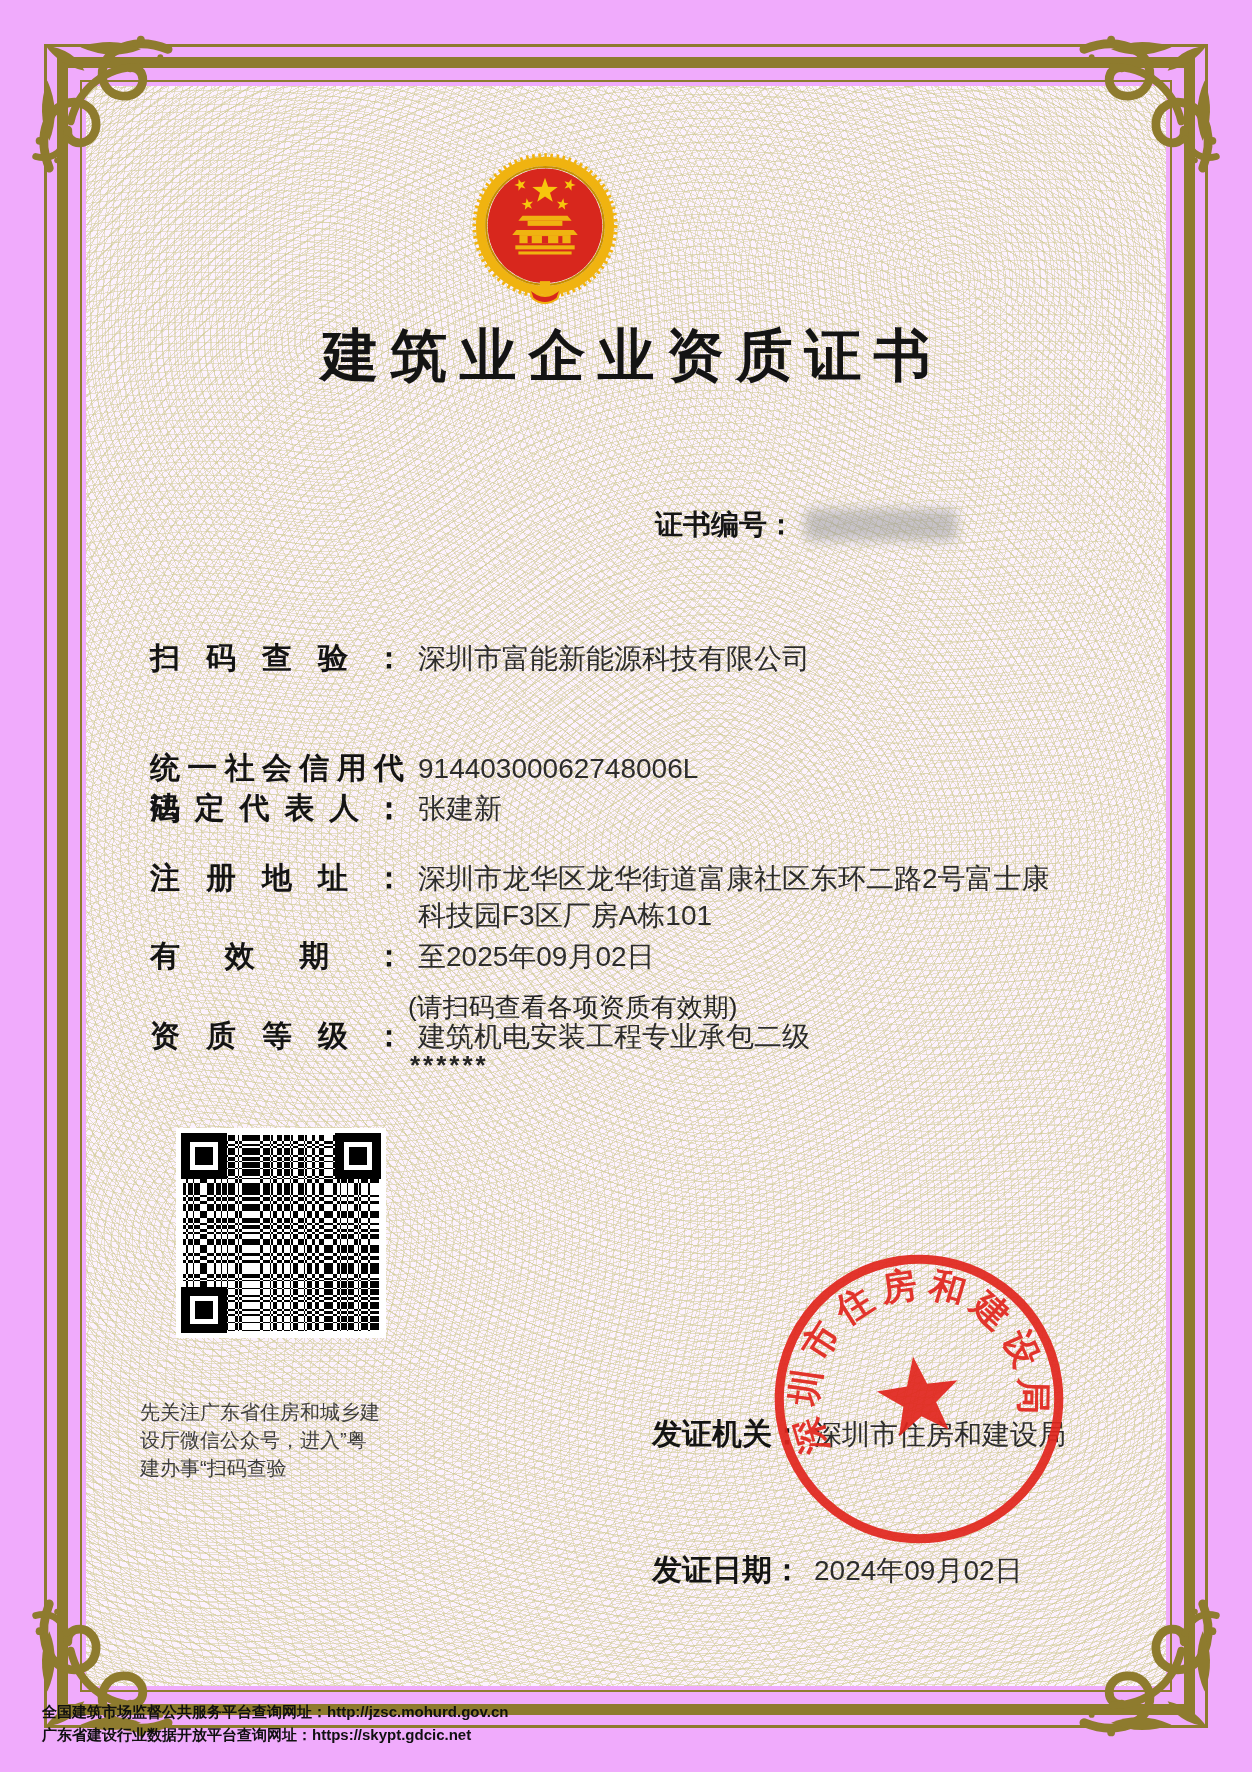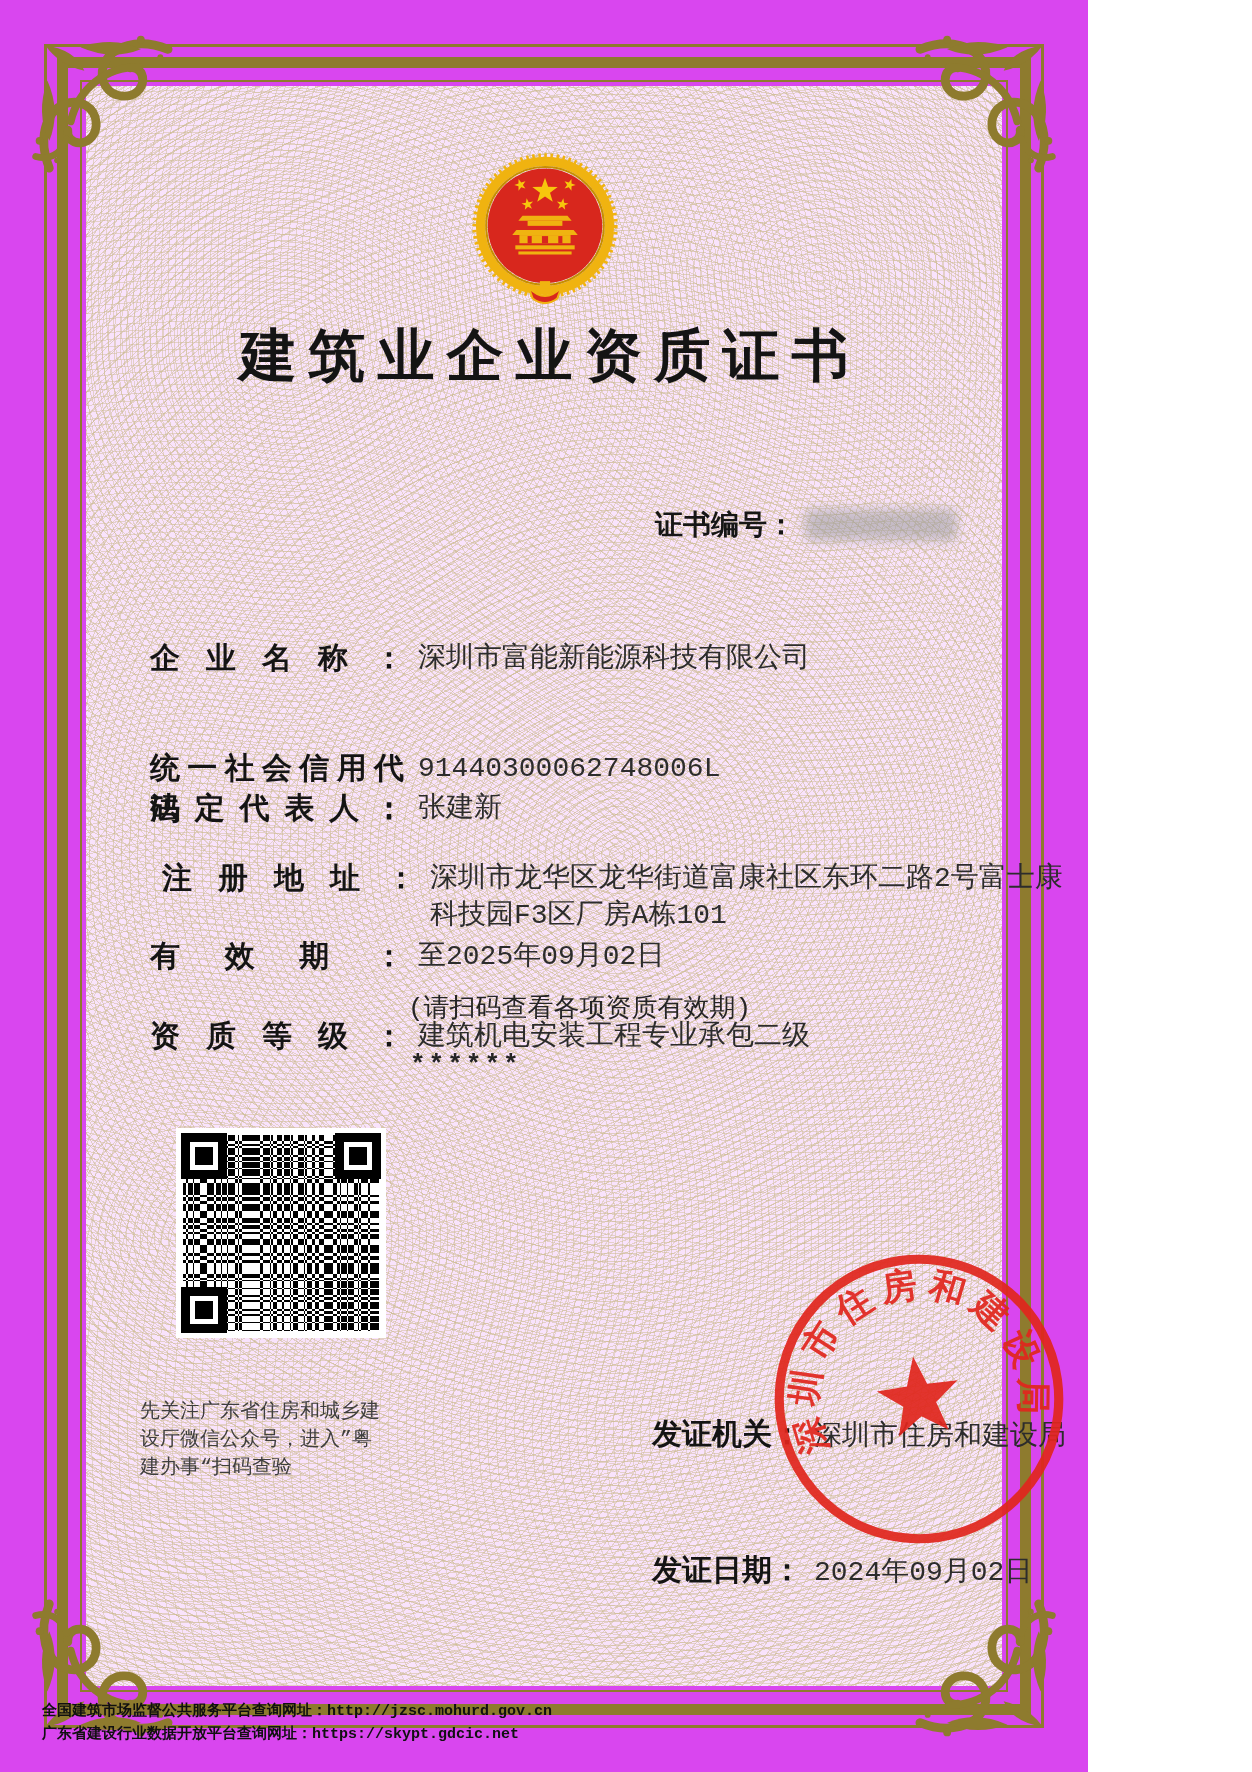--- a/index.html
+++ b/index.html
@@ -3,21 +3,21 @@
 <meta charset="utf-8">
 <style>
   :root{
     --gold:#8e7b2e;
     --seal-red:#e1261d;
     --emblem-red:#d8271d;
     --emblem-gold:#f0b310;
   }
   html,body{margin:0;padding:0;background:#fff;}
   body{font-family:"Liberation Sans","DejaVu Sans",sans-serif;color:#111;}
-  #page{position:relative;width:1088px;height:1772px;background:#d946ef;overflow:hidden;font-family:Liberation Mono, monospace;}
+  #page{position:relative;width:1252px;height:1772px;background:#f0abfc;overflow:hidden;}
 
   
   .guilloche{
     position:absolute;inset:86px;
     background:
       repeating-radial-gradient(circle at 22% 16%, rgba(205,210,130,0) 0 5px, rgba(205,210,130,.5) 5px 6px),
       repeating-radial-gradient(circle at 80% 12%, rgba(205,210,130,0) 0 6px, rgba(200,206,125,.45) 6px 7px),
       repeating-radial-gradient(circle at 58% 48%, rgba(205,210,130,0) 0 7px, rgba(198,204,120,.5) 7px 8px),
       repeating-radial-gradient(circle at 12% 72%, rgba(205,210,130,0) 0 6px, rgba(200,206,125,.45) 6px 7px),
       repeating-radial-gradient(circle at 88% 84%, rgba(205,210,130,0) 0 8px, rgba(198,204,120,.4) 8px 9px),
@@ -51,21 +51,21 @@
   .frow{position:absolute;left:150px;width:960px;display:flex;align-items:flex-start;}
   .flabel{
     display:inline-block;width:254px;flex:0 0 254px;
     font-size:30px;font-weight:700;color:#141414;
     text-align:justify;text-align-last:justify;
   }
   .fvalue{margin-left:14px;width:652px;font-size:28px;font-weight:400;color:#2c2c2c;line-height:37px;word-break:break-all;margin-top:2px;}
   .r-company{top:638px;}
   .r-credit{top:748px;}
   .r-legal{top:788px;}
-  .r-address{top:858px;margin-left:12px;}
+  .r-address{top:858px;}
   .r-validity{top:936px;}
   .r-grade{top:1016px;}
   .sub-note{position:absolute;left:408px;top:982px;font-size:26px;color:#242424;margin-top:8px;}
   .sub-stars{position:absolute;left:410px;top:1050px;font-size:26px;letter-spacing:3px;color:#242424;font-weight:700;}
 
   
   .qr{
     position:absolute;left:176px;top:1128px;width:196px;height:196px;
     background:
       repeating-conic-gradient(#000 0 25%, #fff 0 50%),
@@ -205,21 +205,21 @@
   </svg>
 
   <div class="title">建筑业企业资质证书</div>
 
   <div class="certno-row">
     <span class="certno-label">证书编号：</span>
     <span class="certno-blur"></span>
   </div>
 
   <div class="frow r-company">
-    <span class="flabel">企业名称：</span>
+    <span class="flabel">扫码查验：</span>
     <span class="fvalue">深圳市富能新能源科技有限公司</span>
   </div>
   <div class="frow r-credit">
     <span class="flabel">统一社会信用代码：</span>
     <span class="fvalue">91440300062748006L</span>
   </div>
   <div class="frow r-legal">
     <span class="flabel">法定代表人：</span>
     <span class="fvalue">张建新</span>
   </div>

